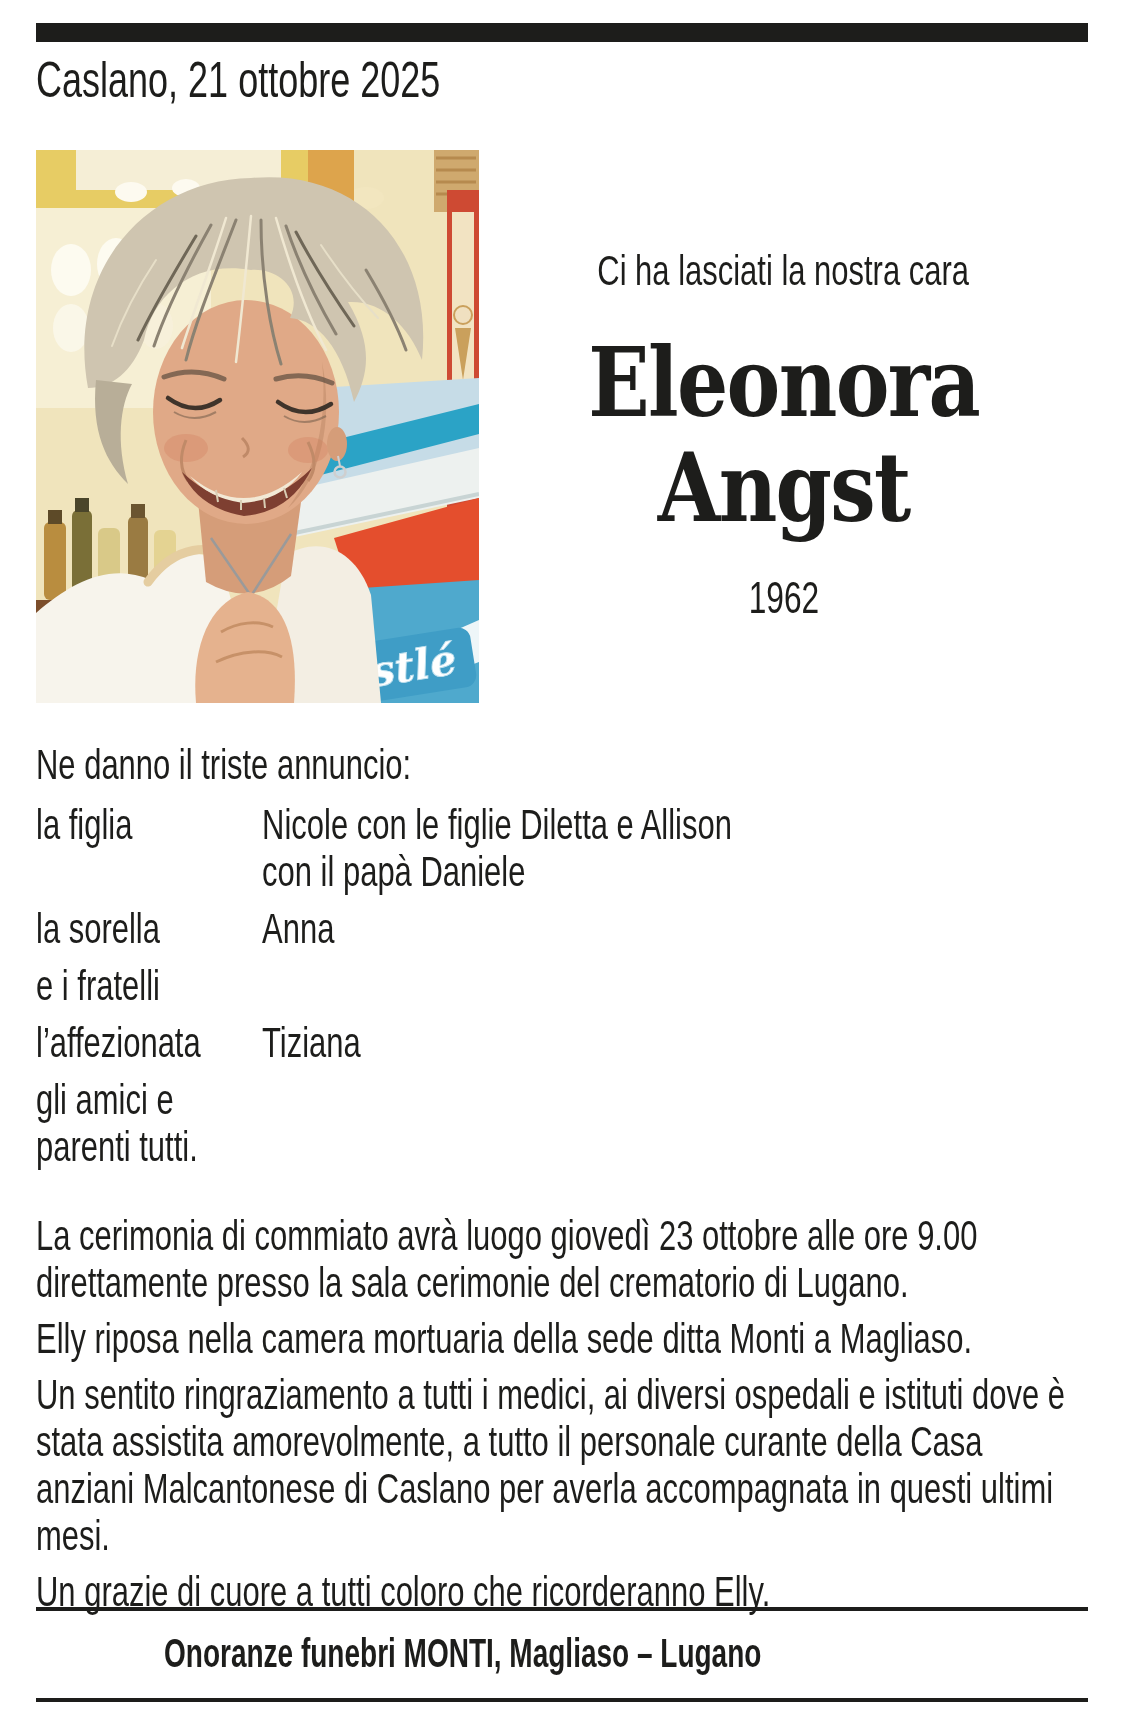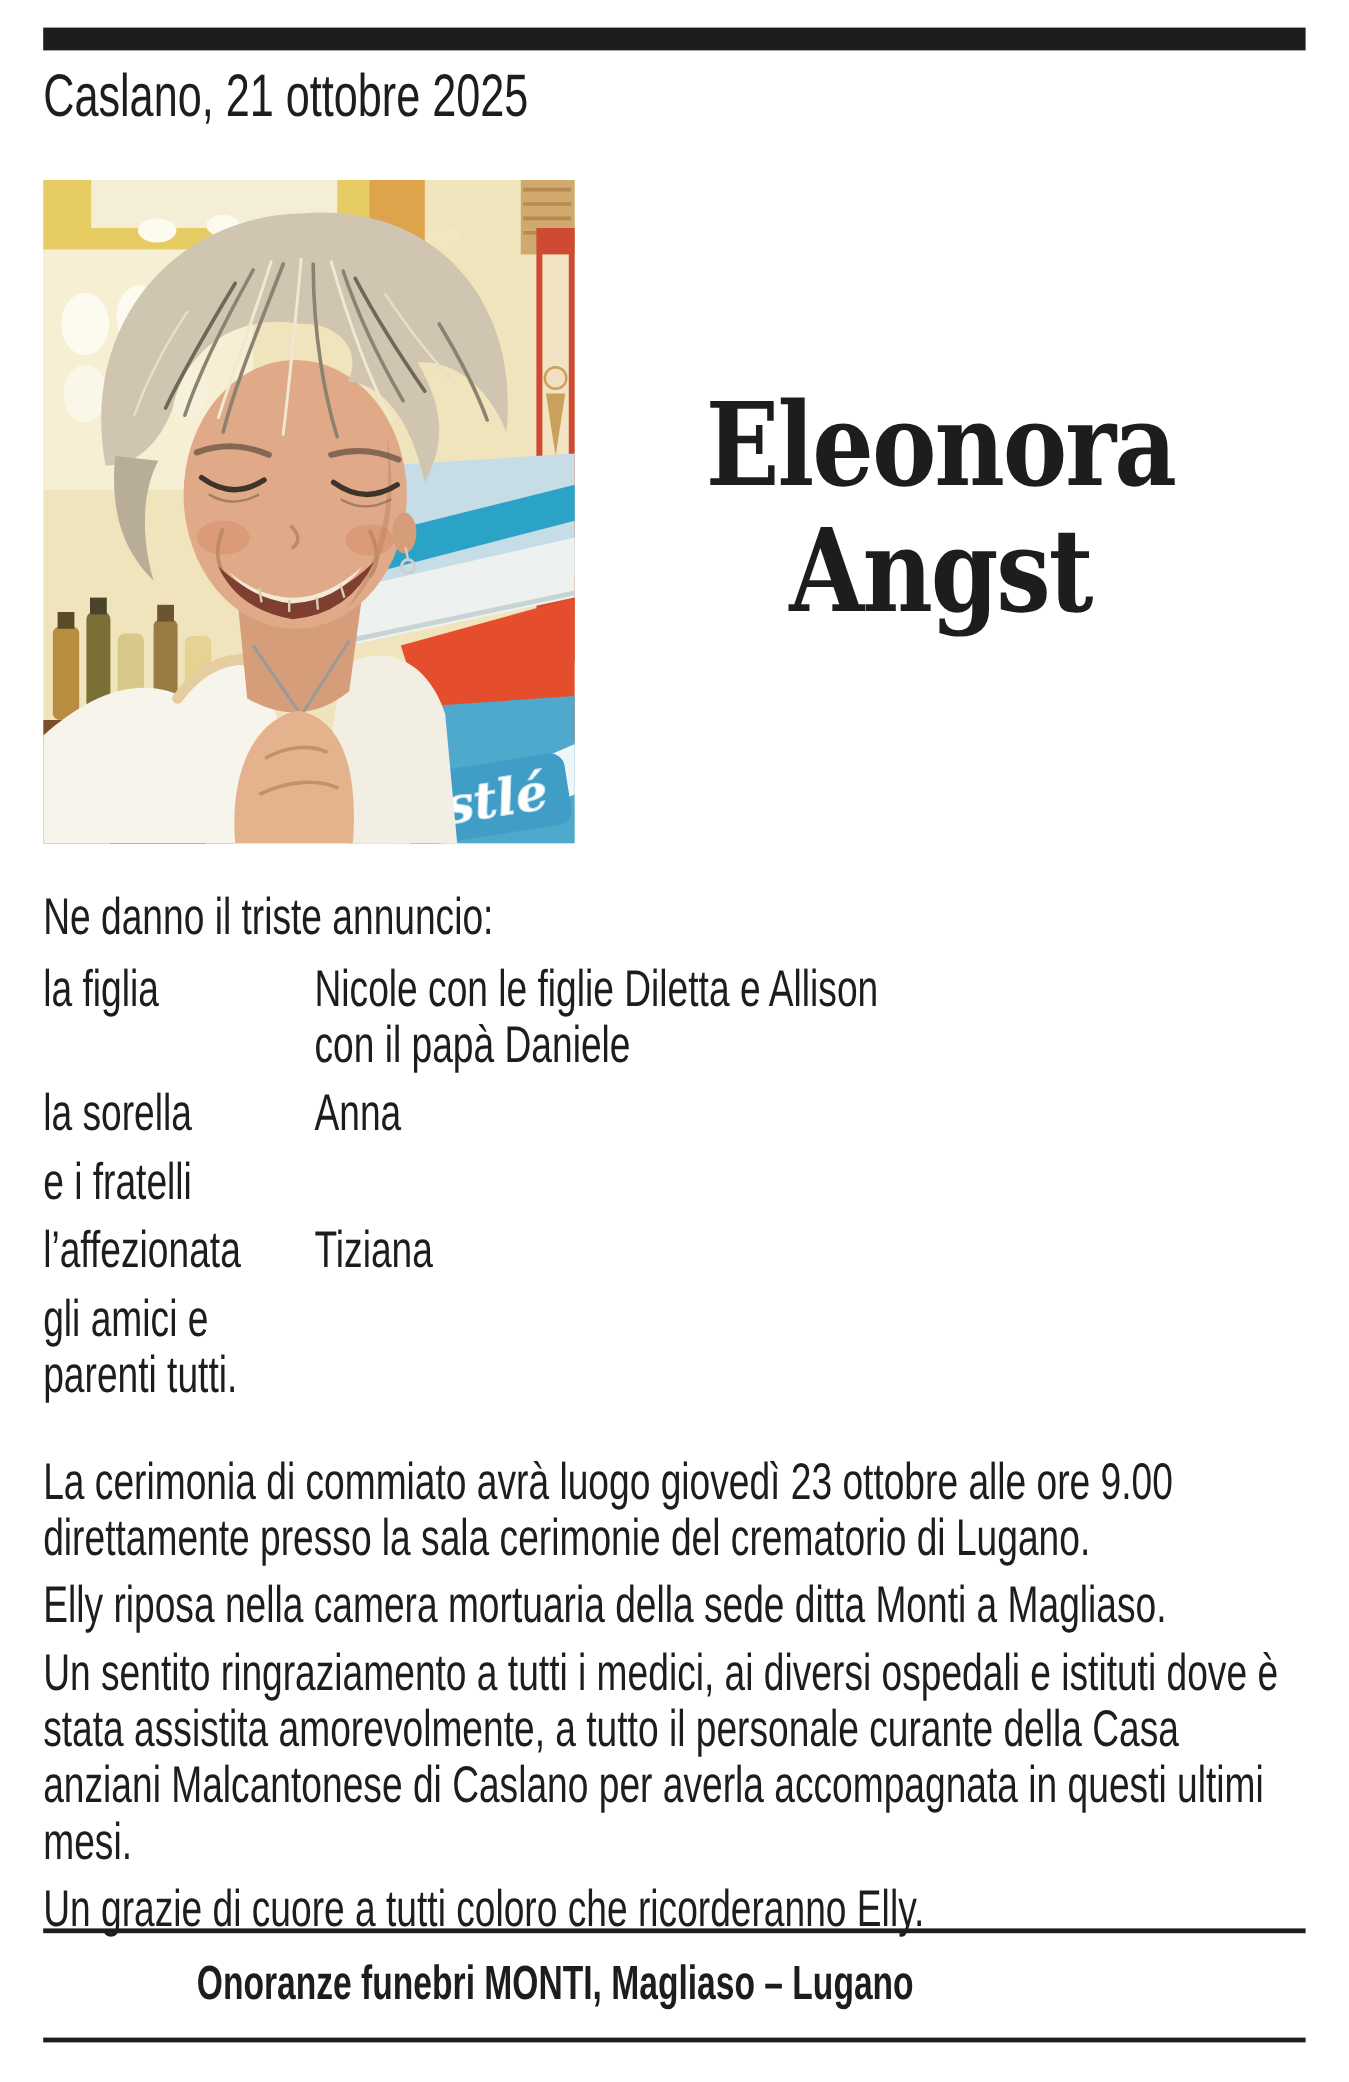--- a/index.html
+++ b/index.html
@@ -15,21 +15,21 @@
   
   .cond  { display:inline-block; transform:scaleX(0.72); transform-origin:0 0; }
   .condc { display:inline-block; transform:scaleX(0.72); transform-origin:50% 0; white-space:nowrap; }
   .condf { display:inline-block; transform:scaleX(0.70); transform-origin:50% 0; white-space:nowrap; }
 
   .photo { position:absolute; left:36px; top:150px; width:443px; height:553px; }
   .photo svg { display:block; width:443px; height:553px; }
 
   .rightcol { position:absolute; left:479px; top:0; width:609px; height:750px; text-align:center; }
   .intro { position:absolute; top:247px; left:0; width:100%; font-size:43px; line-height:47px; }
-  .name  { position:absolute; top:318px; left:0; width:100%;
+  .name  { position:absolute; top:330px; left:0; width:100%;
            font-family:"DejaVu Serif", serif; font-weight:700;
            font-size:96px; line-height:105px; letter-spacing:-2px;text-decoration:underline; }
   .name .namein { display:inline-block; transform:scaleX(0.84); transform-origin:50% 0; }
   .year  { position:absolute; top:574px; left:0; width:100%; font-size:44px; line-height:47px; }
 
   .flow { position:absolute; left:36px; top:741px; width:1461px;
           transform:scaleX(0.72); transform-origin:0 0;
           font-size:43px; line-height:47px; }
   .heading { margin:0 0 13px 0; }
   .famrow { display:flex; margin-bottom:10px; }
@@ -149,26 +149,32 @@
         <path d="M160,86 C136,126 116,160 102,190" stroke="#6f6757" stroke-width="3"></path>
         <path d="M120,110 C100,140 86,168 76,196" stroke="#e7dfc8" stroke-width="2"></path>
         <path d="M285,95 C305,125 325,150 342,168" stroke="#e7dfc8" stroke-width="2"></path>
         <path d="M330,120 C348,150 362,178 370,200" stroke="#8b8272" stroke-width="3"></path>
       </g>
     </g>
   </svg>
 </div>
 
 <div class="rightcol">
+  <div class="intro">
+    <span class="condc">Ci ha lasciati la nostra cara</span>
+  </div>
   <div class="name">
     <span class="namein">
       <span>Eleonora</span><br>
       <span>Angst</span>
     </span>
   </div>
+  <div class="year">
+    <span class="condc">1962</span>
+  </div>
 </div>
 
 <div class="flow">
   <p class="heading">Ne danno il triste annuncio:</p>
 
   <div class="famrow">
     <div class="famlabel">la figlia</div>
     <div class="famvalue">
       <div>Nicole con le figlie Diletta e Allison</div>
       <div>con il papà Daniele</div>

